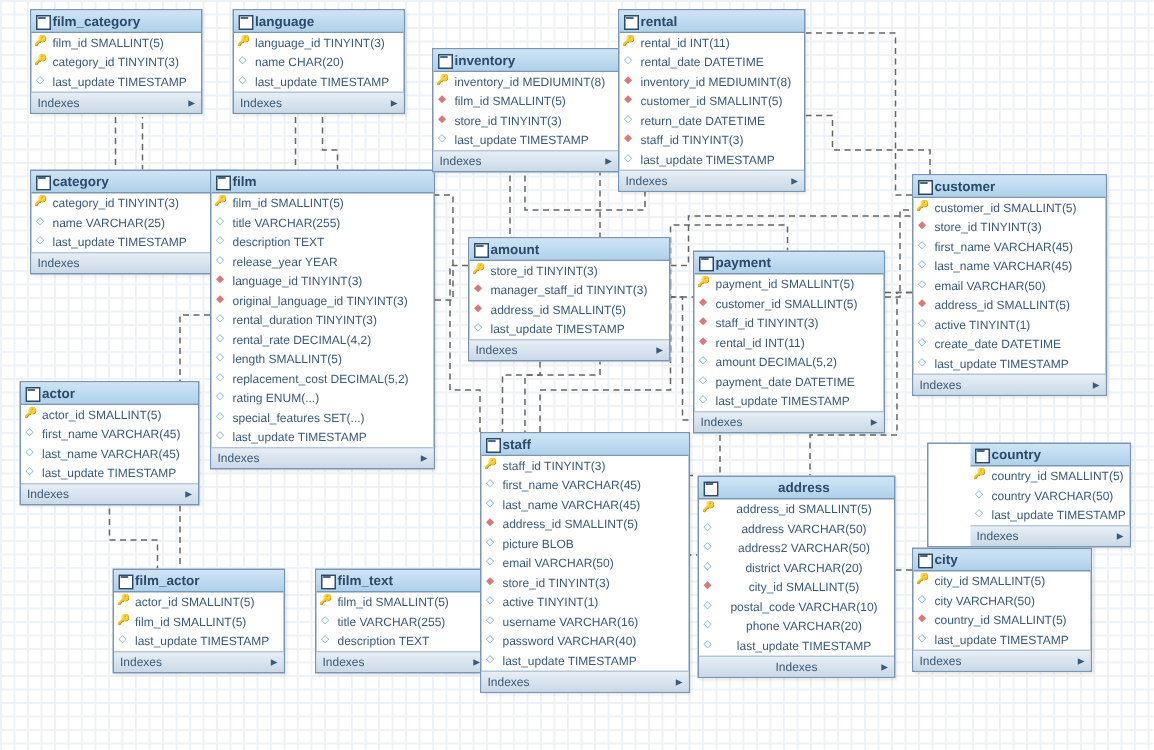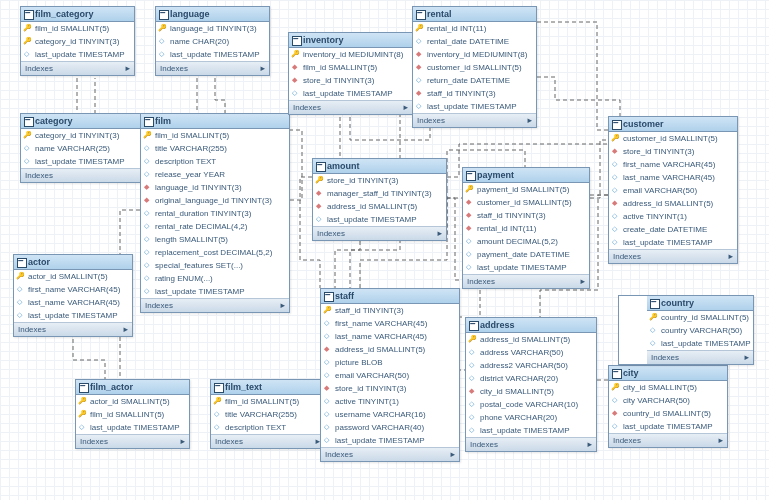--- a/index.html
+++ b/index.html
@@ -161,22 +161,22 @@
       <div class="col pk">film_id SMALLINT(5)</div>
       <div class="col at">title VARCHAR(255)</div>
       <div class="col at">description TEXT</div>
       <div class="col at">release_year YEAR</div>
       <div class="col fk">language_id TINYINT(3)</div>
       <div class="col fk">original_language_id TINYINT(3)</div>
       <div class="col at">rental_duration TINYINT(3)</div>
       <div class="col at">rental_rate DECIMAL(4,2)</div>
       <div class="col at">length SMALLINT(5)</div>
       <div class="col at">replacement_cost DECIMAL(5,2)</div>
+      <div class="col at">rating ENUM(...)</div>
       <div class="col at">special_features SET(...)</div>
-      <div class="col at">rating ENUM(...)</div>
       <div class="col at">last_update TIMESTAMP</div>
       <div class="foot">Indexes</div>
     </div>
     <div class="tbl" style="left: 13px; top: 254px; width: 120px;">
       <div class="head">actor</div>
       <div class="col pk">actor_id SMALLINT(5)</div>
       <div class="col at">first_name VARCHAR(45)</div>
       <div class="col at">last_name VARCHAR(45)</div>
       <div class="col at">last_update TIMESTAMP</div>
       <div class="foot">Indexes</div>
@@ -241,21 +241,21 @@
       <div class="head">payment</div>
       <div class="col pk">payment_id SMALLINT(5)</div>
       <div class="col fk">customer_id SMALLINT(5)</div>
       <div class="col fk">staff_id TINYINT(3)</div>
       <div class="col fk">rental_id INT(11)</div>
       <div class="col at">amount DECIMAL(5,2)</div>
       <div class="col at">payment_date DATETIME</div>
       <div class="col at">last_update TIMESTAMP</div>
       <div class="foot">Indexes</div>
     </div>
-    <div class="tbl" style="left: 465px; top: 317px; width: 132px;">
+    <div class="tbl" style="left: 465px; top: 317px; width: 132px; text-align: center;">
       <div class="head">address</div>
       <div class="col pk">address_id SMALLINT(5)</div>
       <div class="col at">address VARCHAR(50)</div>
       <div class="col at">address2 VARCHAR(50)</div>
       <div class="col at">district VARCHAR(20)</div>
       <div class="col fk">city_id SMALLINT(5)</div>
       <div class="col at">postal_code VARCHAR(10)</div>
       <div class="col at">phone VARCHAR(20)</div>
       <div class="col at">last_update TIMESTAMP</div>
       <div class="foot">Indexes</div>

